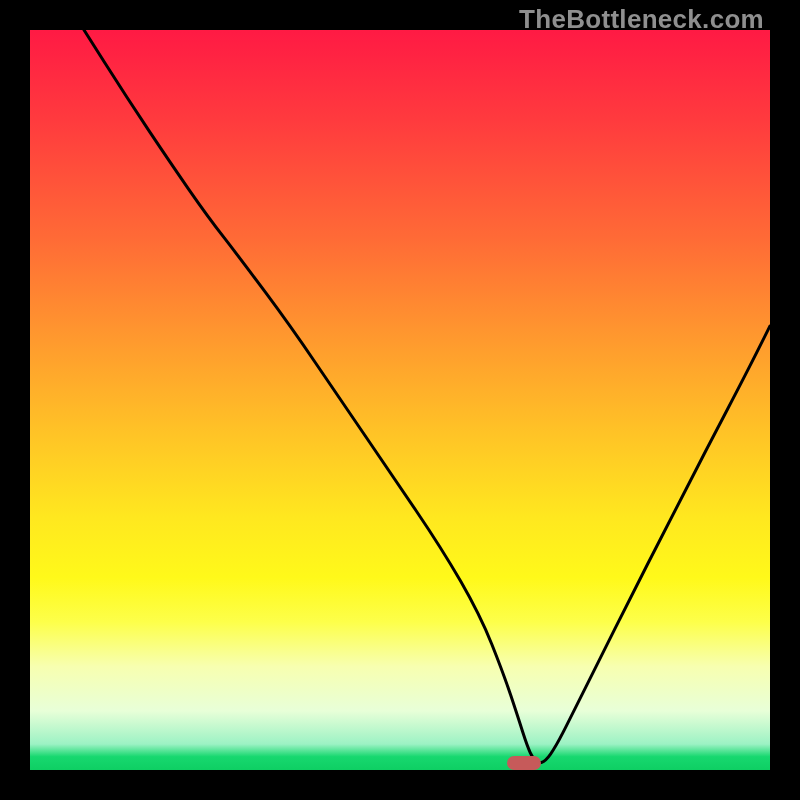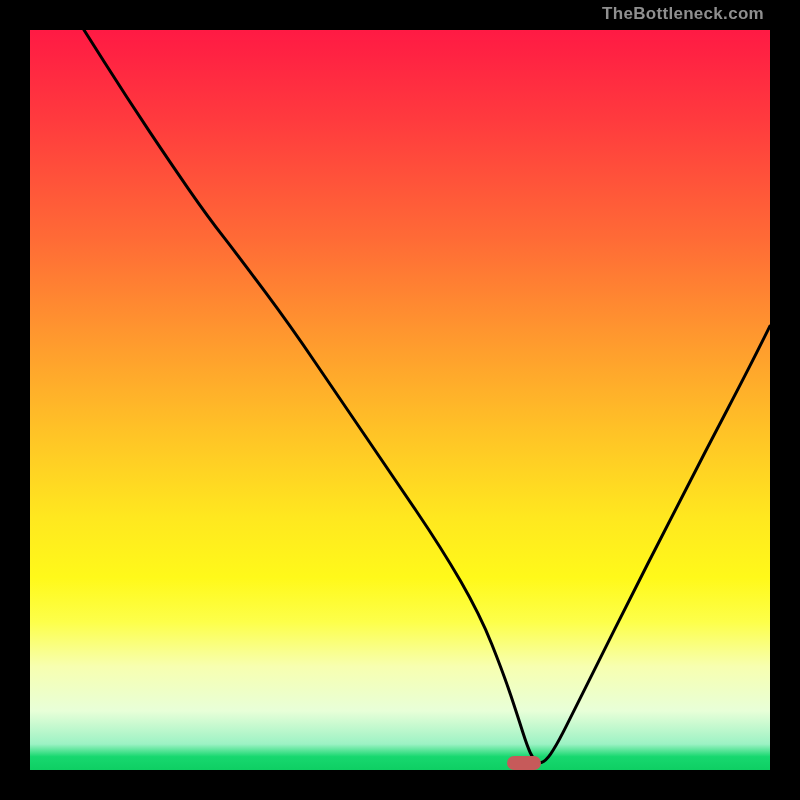--- a/index.html
+++ b/index.html
@@ -61,21 +61,21 @@
     width: 34px;
     height: 14px;
     border-radius: 7px;
     background: #c65a5a;
   }
   .watermark {
     position: absolute;
     top: 4px;
     right: 36px;
     font-family: Arial, Helvetica, sans-serif;
-    font-size: 17px;
+    font-size: 26px;
     font-weight: 600;
     color: #8f8f8f;
     letter-spacing: 0.3px;
   }
 </style>
 </head>
 <body>
 
 <div class="frame">
 

